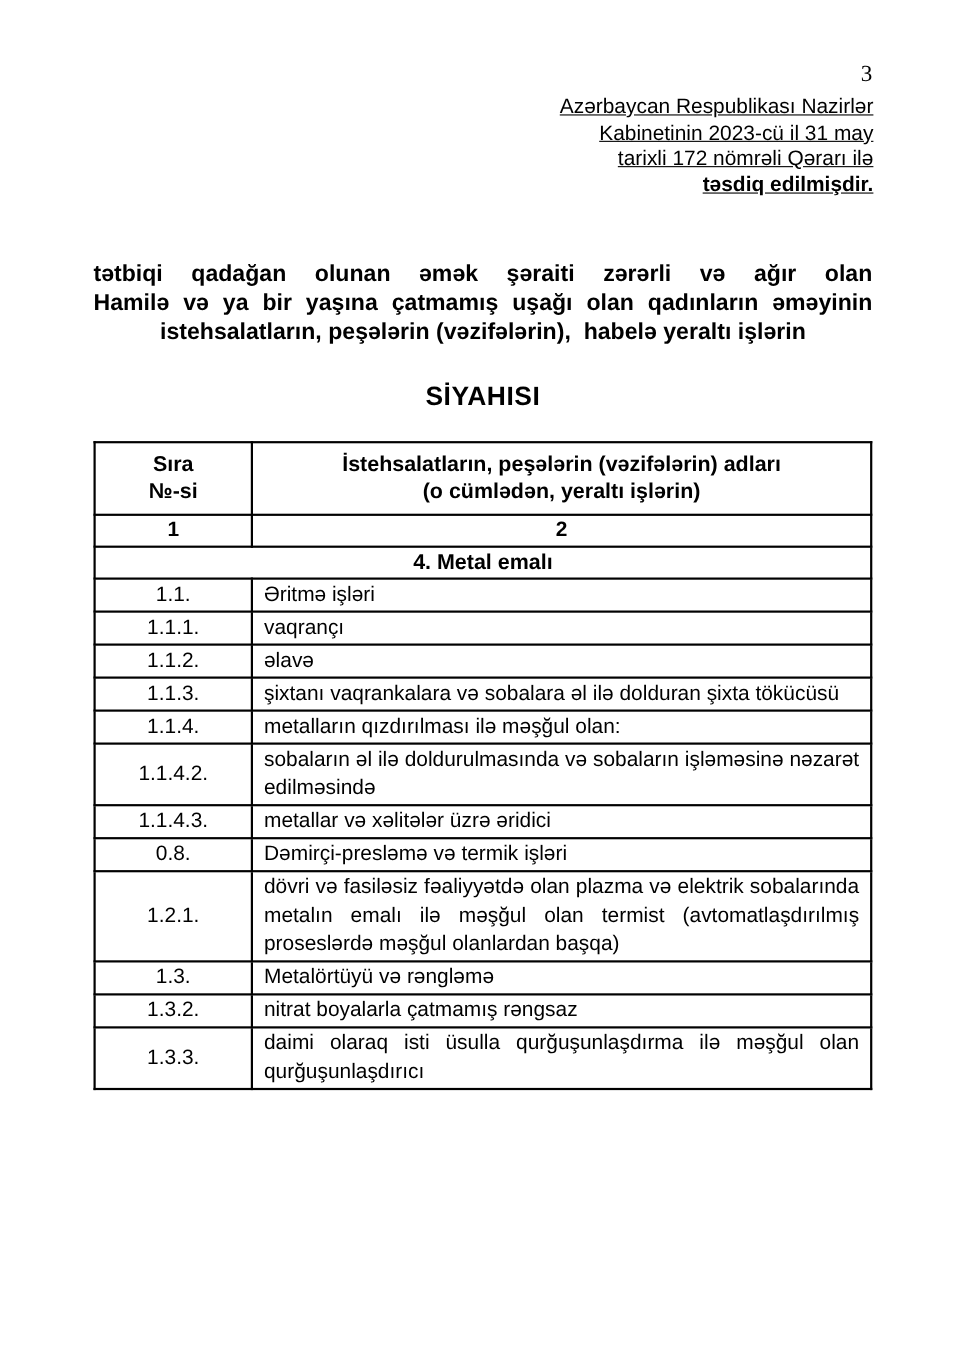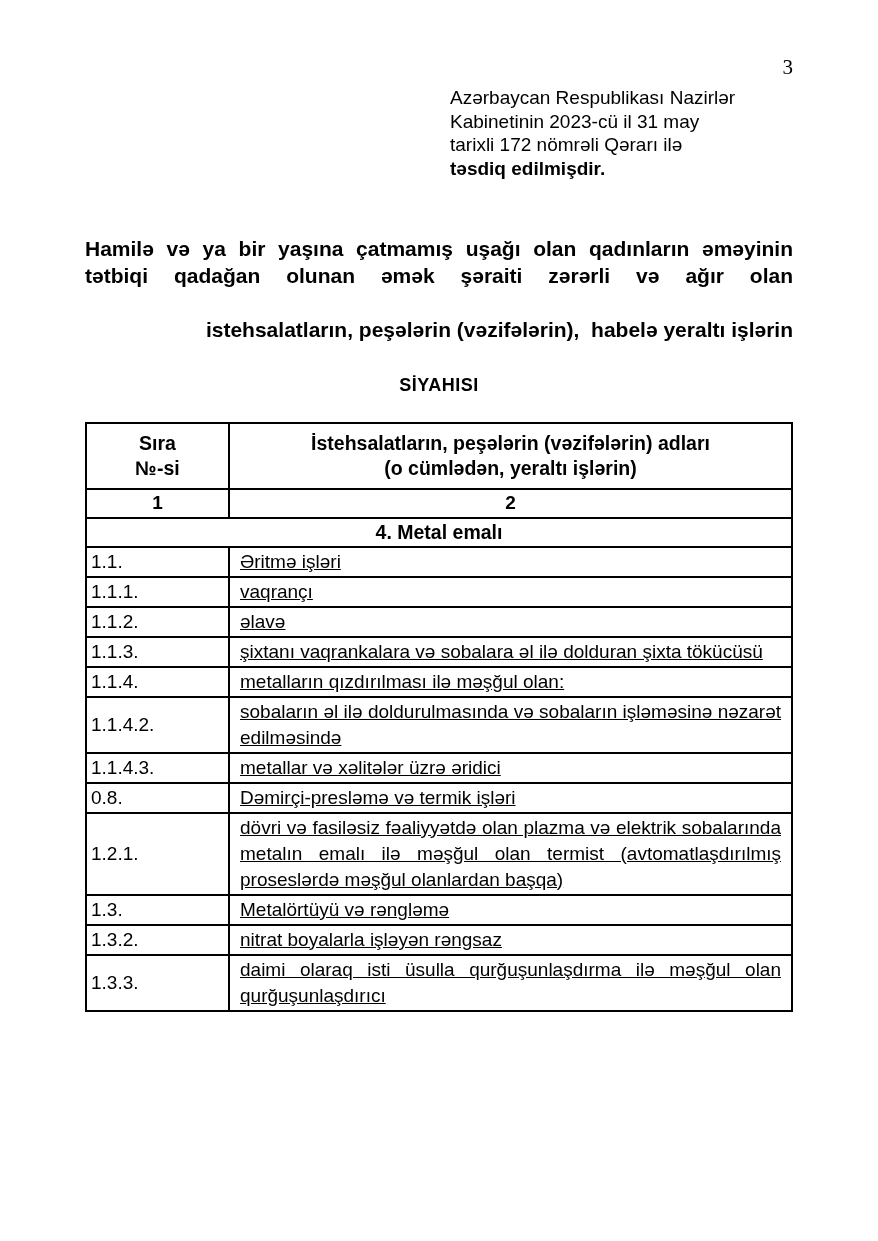--- a/index.html
+++ b/index.html
@@ -16,43 +16,44 @@
   .page-number {
     position: absolute;
     top: 55px;
     right: 85px;
     font-family: "Liberation Serif", "DejaVu Serif", serif;
     font-size: 21px;
   }
   .approval-block {
     width: 344px;
     margin: 86px 84px 4px auto;
-    text-align: left;
+    text-align: right;
     font-size: 19px;
     line-height: 23.5px;
+    text-decoration: underline;
   }
   .bold { font-weight: bold; }
   .annex-line {
     margin-top: 23px;
     font-weight: bold;
     font-size: 19px;
   }
   .doc-title {
     margin: 56px 85px 0 85px;
     font-weight: bold;
     font-size: 21px;
     line-height: 26.5px;
   }
   .title-line-justify { text-align: justify; text-align-last: justify; }
-  .title-line-center  { text-align: right; white-space: pre-wrap; margin-top: 28px; }
+  .title-line-center  { text-align: center; white-space: pre-wrap; }
   .list-heading {
     margin-top: 31px;
     text-align: center;
     font-weight: bold;
-    font-size: 18px;
+    font-size: 24px;
     letter-spacing: 0.5px;
   }
   table.occupations {
     margin: 26px 0 0 85px;
     width: 708px;
     border-collapse: collapse;
     font-size: 19px;
   }
   table.occupations th,
   table.occupations td {
@@ -74,50 +75,49 @@
     padding: 1px 0 2px 0;
   }
   td.section-cell {
     font-weight: bold;
     text-align: center;
     line-height: 24px;
     padding: 1px 0 2px 0;
     font-size: 19.5px;
   }
   td.row-no {
-    text-align: left;
+    text-align: center;
     line-height: 24px;
     padding: 2px 4px 2px 4px;
     vertical-align: top;
   }
   td.row-name {
     text-align: justify;
     line-height: 26px;
     padding: 1px 10px 1px 10px;
     vertical-align: top;
-    text-decoration: underline;
   }
 </style>
 </head>
 <body>
 
 <div class="page">
 
   <div class="page-number">3</div>
 
   <div class="approval-block">
     <div>Azərbaycan Respublikası Nazirlər</div>
     <div>Kabinetinin 2023-cü il 31 may</div>
     <div>tarixli 172 nömrəli Qərarı ilə</div>
     <div class="bold">təsdiq edilmişdir.</div>
   </div>
 
   <div class="doc-title">
+    <div class="title-line-justify">tətbiqi qadağan olunan əmək şəraiti zərərli və ağır olan</div>
     <div class="title-line-justify">Hamilə və ya bir yaşına çatmamış uşağı olan qadınların əməyinin</div>
-    <div class="title-line-justify">tətbiqi qadağan olunan əmək şəraiti zərərli və ağır olan</div>
     <div class="title-line-center">istehsalatların, peşələrin (vəzifələrin),  habelə yeraltı işlərin</div>
   </div>
 
   <div class="list-heading">SİYAHISI</div>
 
   <table class="occupations">
     <thead>
       <tr>
         <th class="h-col1">
           <span>Sıra</span><br>
@@ -185,21 +185,21 @@
   </tr>
 
   <tr>
     <td class="row-no">1.3.</td>
     <td class="row-name">Metalörtüyü və rəngləmə</td>
   </tr>
 
 
   <tr>
     <td class="row-no">1.3.2.</td>
-    <td class="row-name">nitrat boyalarla işləyən rəngsaz</td>
+    <td class="row-name">nitrat boyalarla çatmamış rəngsaz</td>
   </tr>
 
   <tr>
     <td class="row-no">1.3.3.</td>
     <td class="row-name">daimi olaraq isti üsulla qurğuşunlaşdırma ilə məşğul olan qurğuşunlaşdırıcı</td>
   </tr>
 </tbody>
   </table>
 
 </div>

